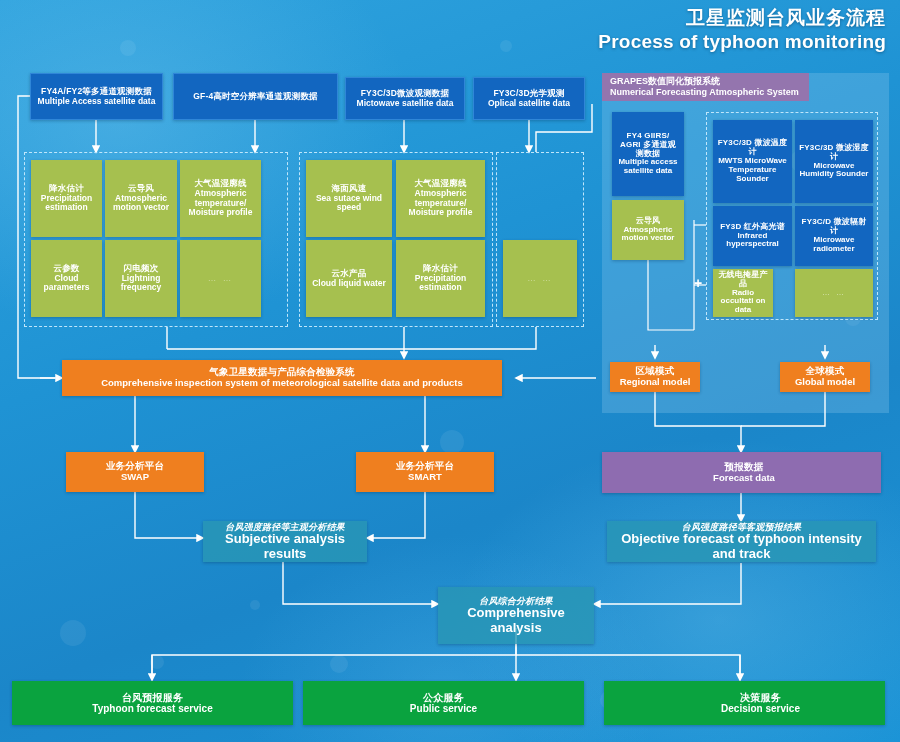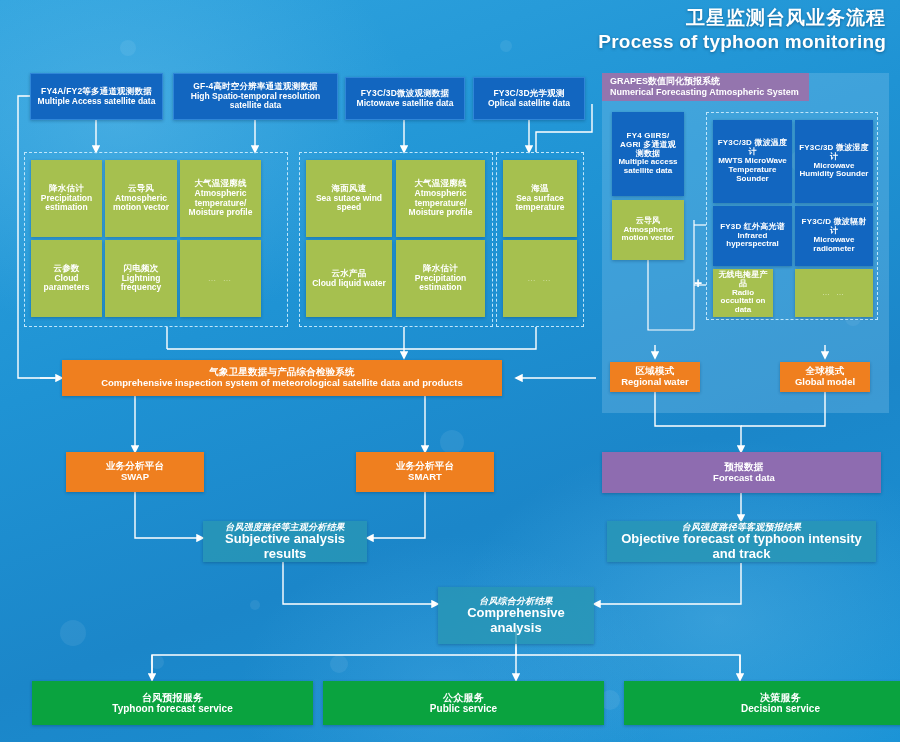--- a/index.html
+++ b/index.html
@@ -65,21 +65,21 @@
   .orange-box .en { font-size: 9.5px; }
 
   .purple-box { background: #8e6cb0; padding-left: 9px; }
   .purple-box .cn { font-size: 9.5px; }
   .purple-box .en { font-size: 9.5px; }
 
   .teal-box { background: #2e97b7; background: rgba(40,150,180,0.82); }
   .teal-box .cn { font-size: 9px; font-style: italic; }
   .teal-box .en { font-size: 13px; }
 
-  .green-box { background: #0aa33f; margin-left: 20px; }
+  .green-box { background: #0aa33f; }
   .green-box .cn { font-size: 10px; }
   .green-box .en { font-size: 10px; }
 
   
   .dashed-group {
     position: absolute;
     border: 1px dashed #bfe6fb;
     pointer-events: none;
   }
 
@@ -199,21 +199,20 @@
     </g>
   </svg>
 
   <div class="box src-box" style="left:30px; top:73px; width:133px; height:47px;">
     <div class="cn">FY4A/FY2等多通道观测数据</div>
     <div class="en">Multiple Access satellite data</div>
   </div>
 
   <div class="box src-box" style="left:173px; top:73px; width:165px; height:47px;">
     <div class="cn">GF-4高时空分辨率通道观测数据</div>
-    <div class="en">High Spatio-temporal resolution satellite data</div>
   </div>
 
   <div class="box src-box" style="left:345px; top:77px; width:120px; height:43px;">
     <div class="cn">FY3C/3D微波观测数据</div>
     <div class="en">Mictowave satellite data</div>
   </div>
 
   <div class="box src-box" style="left:473px; top:77px; width:112px; height:43px;">
     <div class="cn">FY3C/3D光学观测</div>
     <div class="en">Oplical satellite data</div>
@@ -258,24 +257,20 @@
   </div>
   <div class="box prod-box" style="left:306px; top:240px; width:86px; height:77px;">
     <div class="cn">云水产品</div>
     <div class="en">Cloud liquid water</div>
   </div>
   <div class="box prod-box" style="left:396px; top:240px; width:89px; height:77px;">
     <div class="cn">降水估计</div>
     <div class="en">Precipitation estimation</div>
   </div>
 
-  <div class="box prod-box" style="left:503px; top:160px; width:74px; height:77px;">
-    <div class="cn">海温</div>
-    <div class="en">Sea surface temperature</div>
-  </div>
   <div class="box prod-box ellipsis" style="left:503px; top:240px; width:74px; height:77px;">
     <div class="cn"></div>
     <div class="en">… …</div>
   </div>
 
   <div class="dashed-group" style="left:706px; top:112px; width:172px; height:208px;"></div>
 
   <div class="box grapes-blue" style="left:612px; top:112px; width:72px; height:84px;">
     <div class="cn">FY4 GIIRS/ AGRI 多通道观测数据</div>
     <div class="en">Multiple access satellite data</div>
@@ -307,21 +302,21 @@
     <div class="cn">无线电掩星产品</div>
     <div class="en">Radio occultati on data</div>
   </div>
   <div class="box grapes-olive ellipsis" style="left:795px; top:269px; width:78px; height:48px;">
     <div class="cn"></div>
     <div class="en">… …</div>
   </div>
 
   <div class="box orange-box" style="left:610px; top:362px; width:90px; height:30px;">
     <div class="cn">区域模式</div>
-    <div class="en">Regional water</div>
+    <div class="en">Regional model</div>
   </div>
   <div class="box orange-box" style="left:780px; top:362px; width:90px; height:30px;">
     <div class="cn">全球模式</div>
     <div class="en">Global model</div>
   </div>
 
   <div class="box orange-box" style="left:62px; top:360px; width:440px; height:36px;">
     <div class="cn">气象卫星数据与产品综合检验系统</div>
     <div class="en">Comprehensive inspection system of meteorological satellite data and products</div>
   </div>

